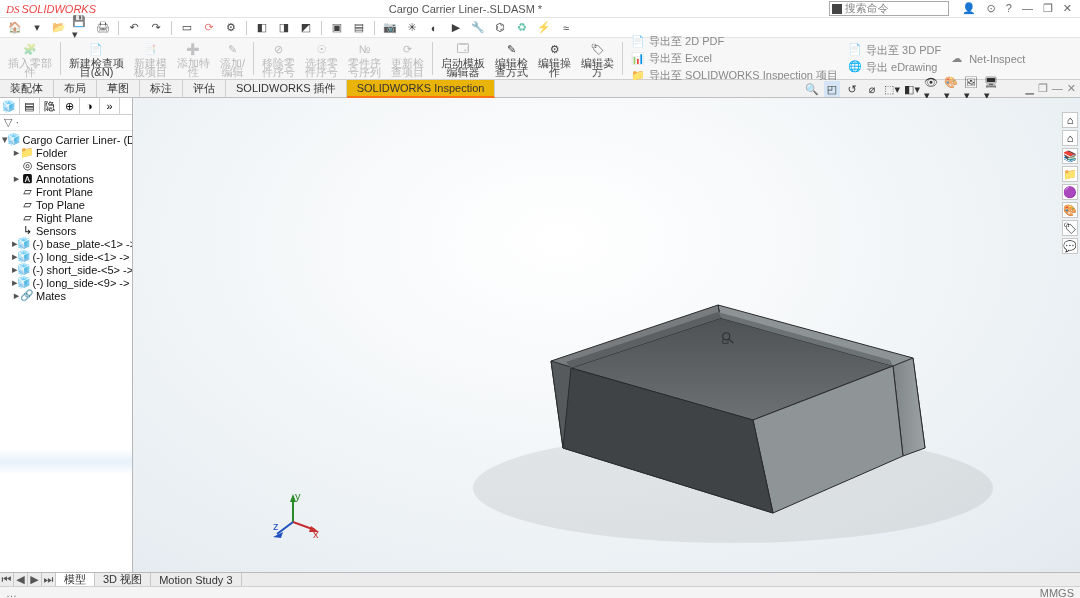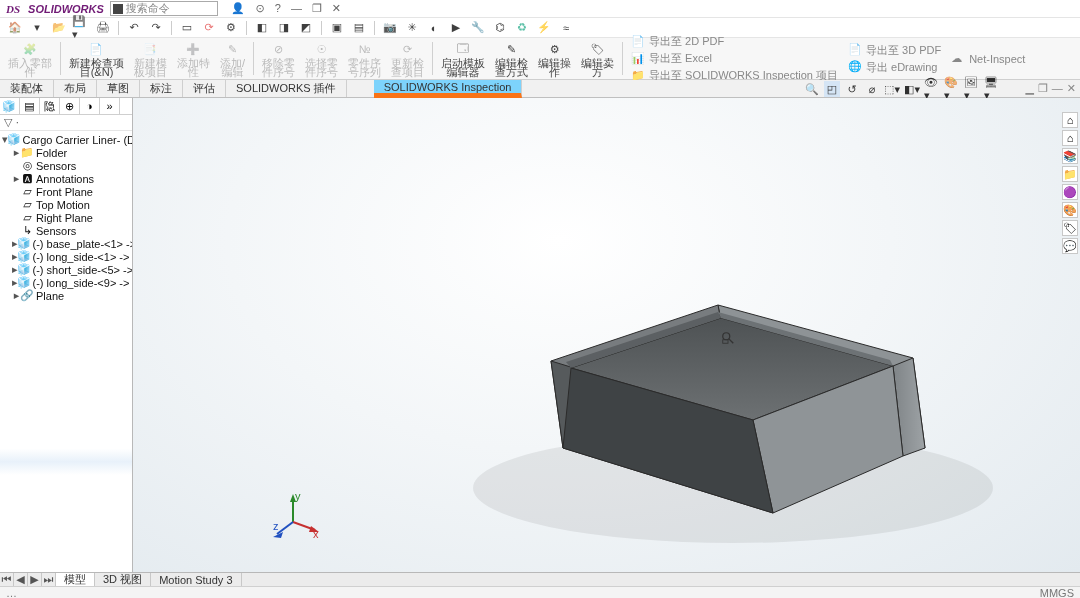--- a/index.html
+++ b/index.html
@@ -1,25 +1,25 @@
 <!DOCTYPE html>
 <html><head>
 <meta charset="utf-8">
 <style>
 * { margin: 0; padding: 0; box-sizing: border-box; font-family: "Microsoft YaHei", "Segoe UI", Arial, sans-serif; font-size: 11px; user-select: none; }
 body { width: 1080px; height: 598px; overflow: hidden; background: #fff; display: flex; flex-direction: column; }
 
 
 .titlebar { height: 18px; display: flex; align-items: center; background: #fff; border-bottom: 1px solid #e5e5e5; }
-.logo { color: #701a75; font-weight: bold; font-style: italic; font-size: 12px; padding: 0 6px; display: flex; align-items: center; gap: 8px; }
+.logo { color: #ef4444; font-weight: normal; font-style: italic; font-size: 12px; padding: 0 6px; display: flex; align-items: center; gap: 2px; }
 .logo .ds { font-family: serif; }
 .menu-items { display: flex; gap: 10px; padding-left: 4px; }
 .menu-items span { color: #333; cursor: default; }
 .titlebar .center-title { flex: 1; text-align: center; color: #555; }
-.search-box { width: 108px; height: 15px; border: 1px solid #aaa; background: #fff; display: flex; align-items: center; padding: 0 2px; color: #888; margin-right: 6px; }
+.search-box { width: 120px; height: 15px; border: 1px solid #aaa; background: #fff; display: flex; align-items: center; padding: 0 2px; color: #888; margin-right: 6px; }
 .search-box .sicon { width: 10px; height: 10px; background: #444; margin-right: 3px; }
 .wincontrols { display: flex; gap: 10px; padding: 0 8px; color: #666; }
 
 
 .qat { height: 20px; display: flex; align-items: center; gap: 4px; padding: 0 6px; background: #fff; border-bottom: 1px solid #e5e5e5; }
 .qat .qbtn { width: 18px; height: 16px; display: flex; align-items: center; justify-content: center; opacity: .75; }
 .qat .sep { width: 1px; height: 14px; background: #ccc; margin: 0 2px; }
 
 
 .ribbon { height: 42px; display: flex; align-items: stretch; background: #f7f7f7; border-bottom: 1px solid #cfcfcf; padding: 2px 4px; gap: 2px; }
@@ -29,21 +29,21 @@
 .ribbon-col .rlabel { font-size: 11px; line-height: 9px; text-align: center; white-space: pre; }
 .ribbon-col.dim { opacity: .35; }
 .ribbon-sep { width: 1px; background: #d0d0d0; margin: 2px 2px; }
 .ribbon-stack { display:flex; flex-direction:column; gap:2px; justify-content:center; padding:0 4px;}
 .ribbon-small { display:flex; align-items:center; gap:4px; color:#888; font-size:10px; white-space:nowrap;}
 .ribbon-small .sicon{width:14px;height:14px;display:inline-block;}
 
 
 .cmtabs { height: 18px; display: flex; align-items: stretch; background: #f1f1f1; border-bottom: 1px solid #bfbfbf; position: relative;}
 .cmtabs .tab { padding: 1px 10px; border-right: 1px solid #cfcfcf; color: #333; display:flex;align-items:center;}
-.cmtabs .tab.active { background: #7dd3fc; border-bottom: 5px solid #f97316; margin-bottom: -1px; margin-left: 27px; }
+.cmtabs .tab.active { background: #eab308; border-bottom: 2px solid #f97316; margin-bottom: -1px; }
 .cmtabs .tool-cluster{ position:absolute; right:80px; top:0; height:18px; display:flex; align-items:center; gap:4px;}
 .cmtabs .tool-cluster .tb{width:16px;height:16px;display:flex;align-items:center;justify-content:center;opacity:.8;}
 .cmtabs .rightctrl{position:absolute;right:4px;top:2px;display:flex;gap:4px;color:#888;}
 
 
 .mainarea { flex: 1; display: flex; min-height: 0; }
 .feature-mgr { width: 133px; border-right: 1px solid #b8b8b8; display: flex; flex-direction: column; background: #fff; }
 .fm-tabs { height: 17px; display: flex; border-bottom: 1px solid #cfcfcf; }
 .fm-tabs .fmt { flex:0 0 auto; width: 20px; display:flex;align-items:center;justify-content:center; border-right:1px solid #cfcfcf;}
 .fm-tabs .fmt.active{background:#fff;}
@@ -71,20 +71,21 @@
 .statusbar{height:12px;background:#f4f4f4;border-top:1px solid #d0d0d0; display:flex;align-items:center;justify-content:space-between;padding:0 6px;color:#777;font-size:9px;}
 </style>
 </head>
 <body>
 
 <div class="titlebar">
   <span class="logo">
     <span class="ds">DS</span>
       <span>SOLIDWORKS</span>
   </span>
+  <div class="center-title">Cargo Carrier Liner-.SLDASM *</div>
   <div class="search-box">
     <span class="sicon"></span>
     <span>搜索命令</span>
   </div>
   <div class="wincontrols">
     <span>👤</span>
     <span>⊙</span>
     <span>?</span>
     <span>—</span>
     <span>❐</span>
@@ -289,21 +290,21 @@
           <span>Annotations</span>
         </div>
       <div class="tree-row indent1">
           <span class="tw"></span>
           <span class="ticon">▱</span>
           <span>Front Plane</span>
         </div>
       <div class="tree-row indent1">
           <span class="tw"></span>
           <span class="ticon">▱</span>
-          <span>Top Motion</span>
+          <span>Top Plane</span>
         </div>
       <div class="tree-row indent1">
           <span class="tw"></span>
           <span class="ticon">▱</span>
           <span>Right Plane</span>
         </div>
       <div class="tree-row indent1">
           <span class="tw"></span>
           <span class="ticon">↳</span>
           <span>Sensors</span>
@@ -324,21 +325,21 @@
           <span>(-) short_side-&lt;5&gt; -&gt; (De</span>
         </div>
       <div class="tree-row indent1">
           <span class="tw">▸</span>
           <span class="ticon" style="color:#d8a000">🧊</span>
           <span>(-) long_side-&lt;9&gt; -&gt; (Def</span>
         </div>
       <div class="tree-row indent1">
           <span class="tw">▸</span>
           <span class="ticon" style="color:#888">🔗</span>
-          <span>Plane</span>
+          <span>Mates</span>
         </div>
     </div>
   </div>
 
   <div class="viewport">
 
     <svg class="model" viewBox="0 0 947 480">
       <defs>
         <linearGradient id="floor" x1="0" y1="0" x2="0" y2="1">
           <stop offset="0" stop-color="#4e5254"></stop>

